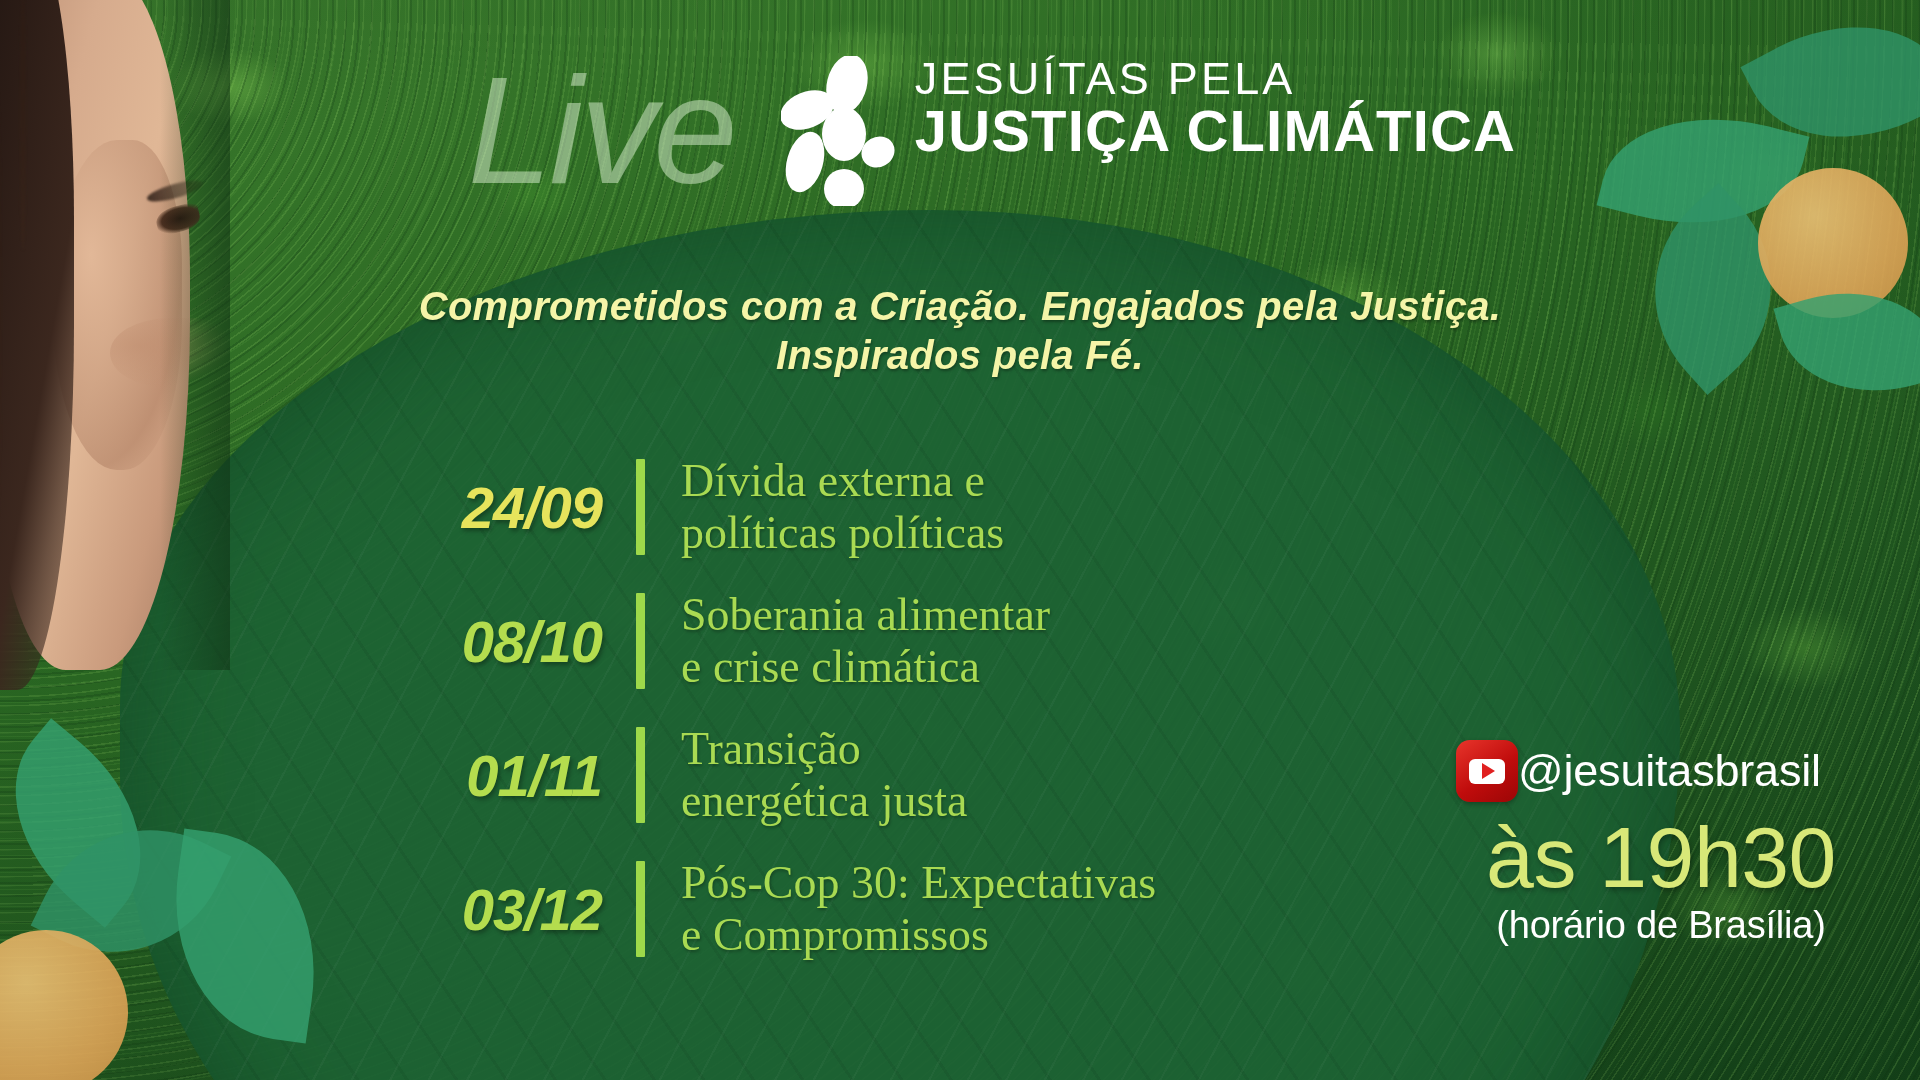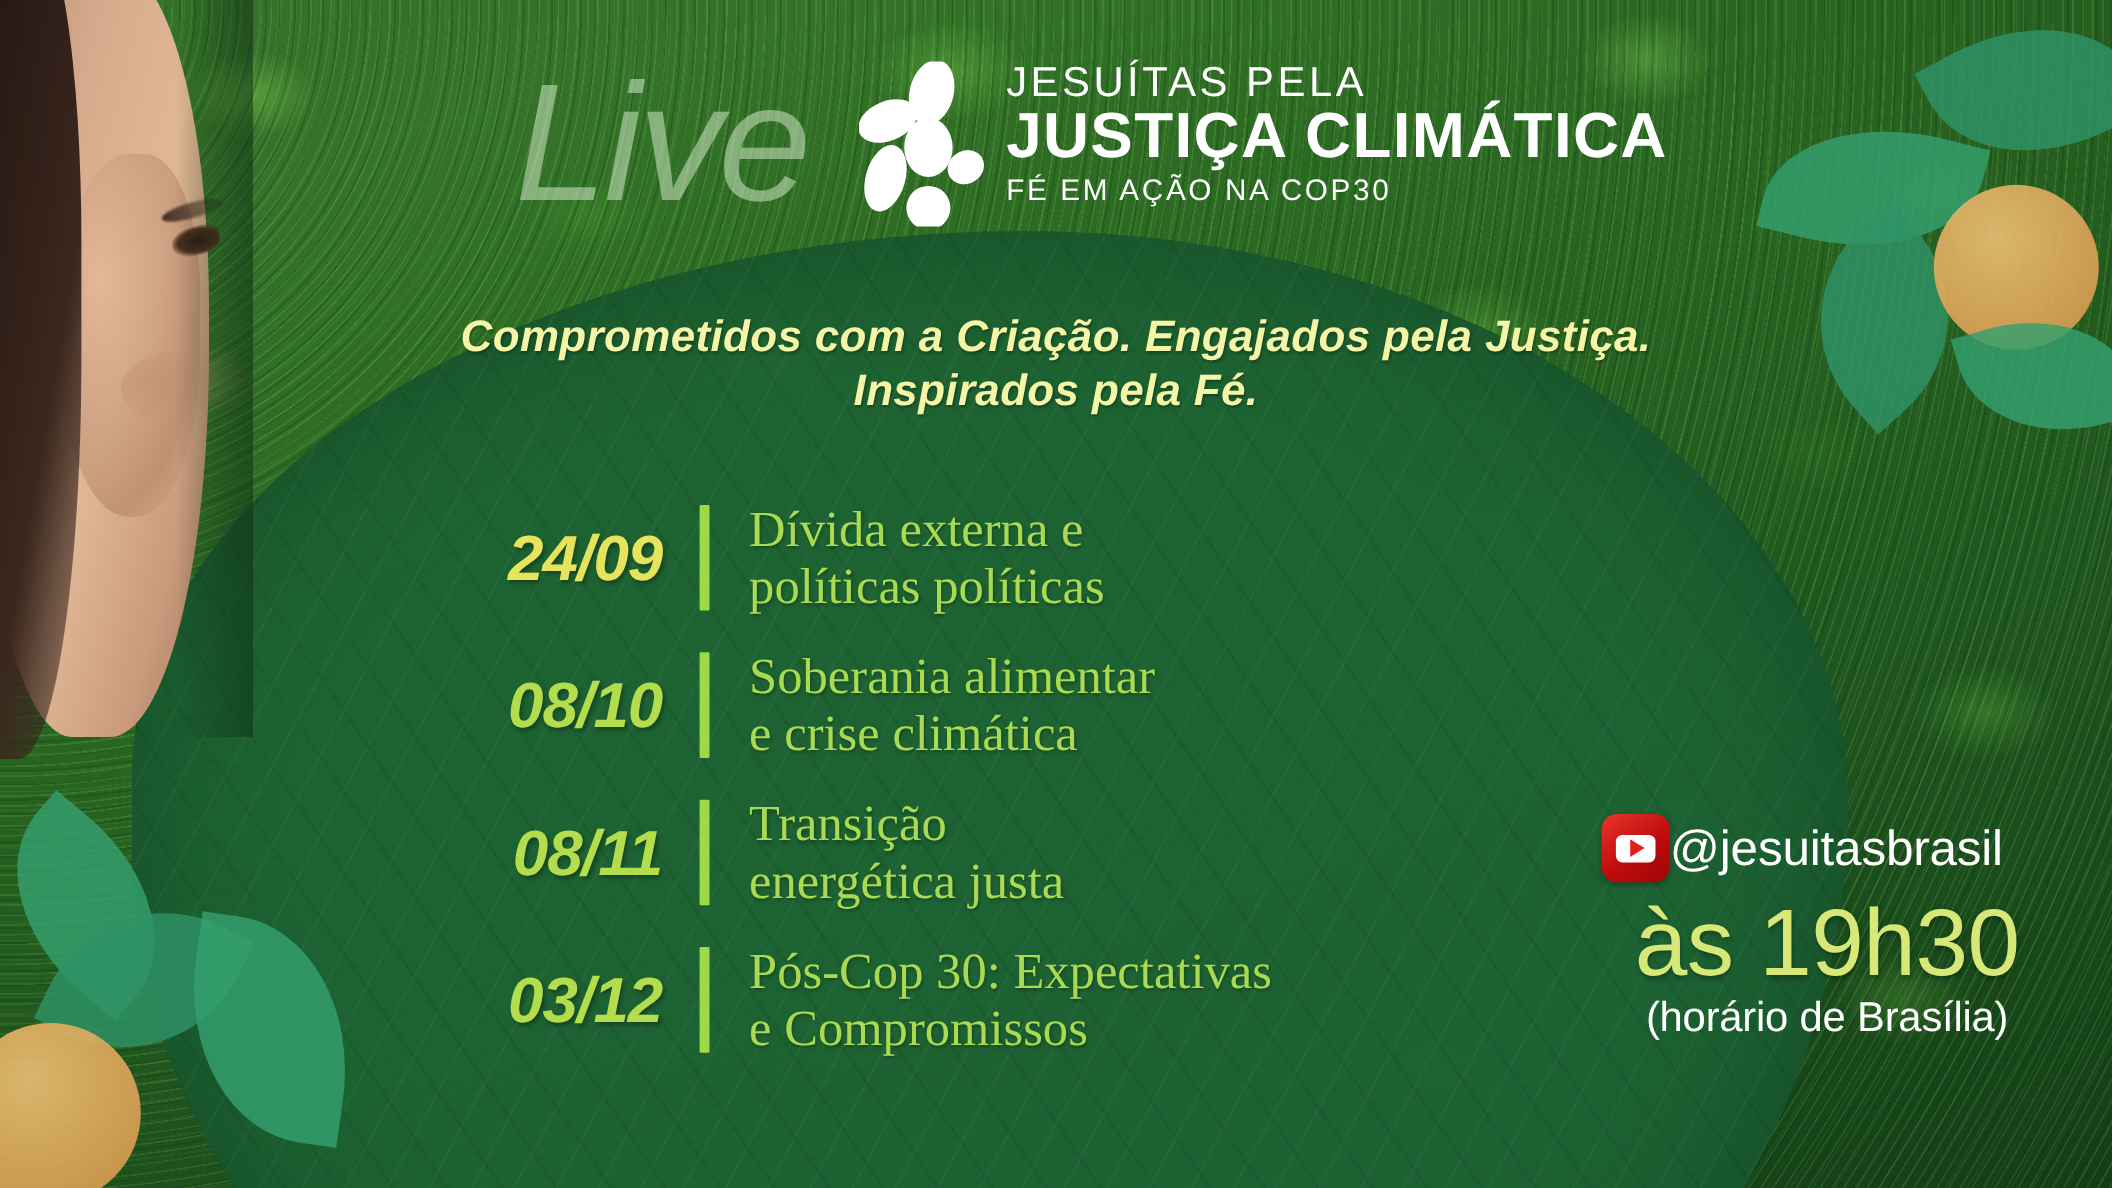--- a/index.html
+++ b/index.html
@@ -209,21 +209,21 @@
   }
   .brand-lockup {
     display: flex;
     align-items: flex-start;
     gap: 18px;
     margin-top: 8px;
   }
   .logo-mark { width: 116px; height: 150px; flex: 0 0 auto; }
   .brand-text { display: flex; flex-direction: column; }
   .brand-line1 {
-    font-size: 38px;
+    font-size: 45px;
     font-weight: 400;
     letter-spacing: 3.2px;
     color: #ffffff;
     line-height: 1.04;
   }
   .brand-line2 {
     font-size: 58px;
     font-weight: 700;
     letter-spacing: 1.2px;
     color: #ffffff;
@@ -421,21 +421,20 @@
             <ellipse cx="24" cy="106" rx="18" ry="31" transform="rotate(16 24 106)"></ellipse>
             <ellipse cx="63" cy="133" rx="20" ry="20"></ellipse>
             <ellipse cx="97" cy="96" rx="17" ry="15" transform="rotate(-30 97 96)"></ellipse>
           </g>
         </svg>
       </div>
 
       <div class="brand-text">
         <div class="brand-line1">JESUÍTAS PELA</div>
         <div class="brand-line2">JUSTIÇA CLIMÁTICA</div>
-        <div class="brand-line3">FÉ EM AÇÃO NA COP30</div>
       </div>
 
     </div>
   </div>
 
   <div class="subtitle">
     <span>Comprometidos com a Criação. Engajados pela Justiça.</span>
     <span>Inspirados pela Fé.</span>
   </div>
 
@@ -453,21 +452,21 @@
     <div class="sched-row">
       <div class="sched-date">08/10</div>
       <div class="sched-bar"></div>
       <div class="sched-topic">
         <span>Soberania alimentar</span>
         <span>e crise climática</span>
       </div>
     </div>
 
     <div class="sched-row">
-      <div class="sched-date">08/11</div>
+      <div class="sched-date">01/11</div>
       <div class="sched-bar"></div>
       <div class="sched-topic">
         <span>Transição</span>
         <span>energética justa</span>
       </div>
     </div>
 
     <div class="sched-row">
       <div class="sched-date">03/12</div>
       <div class="sched-bar"></div>

